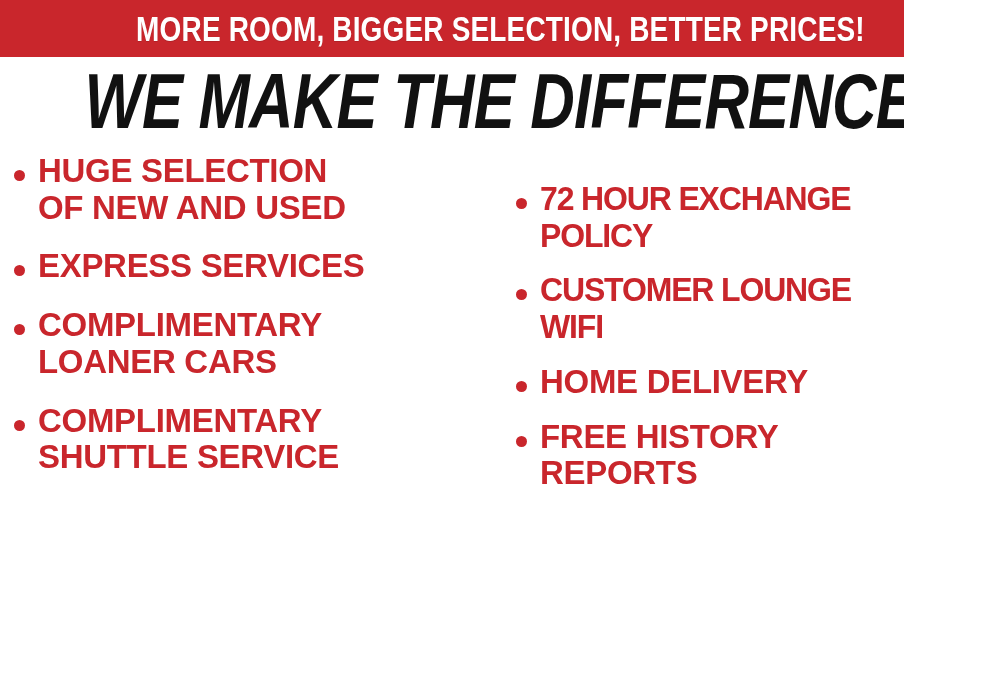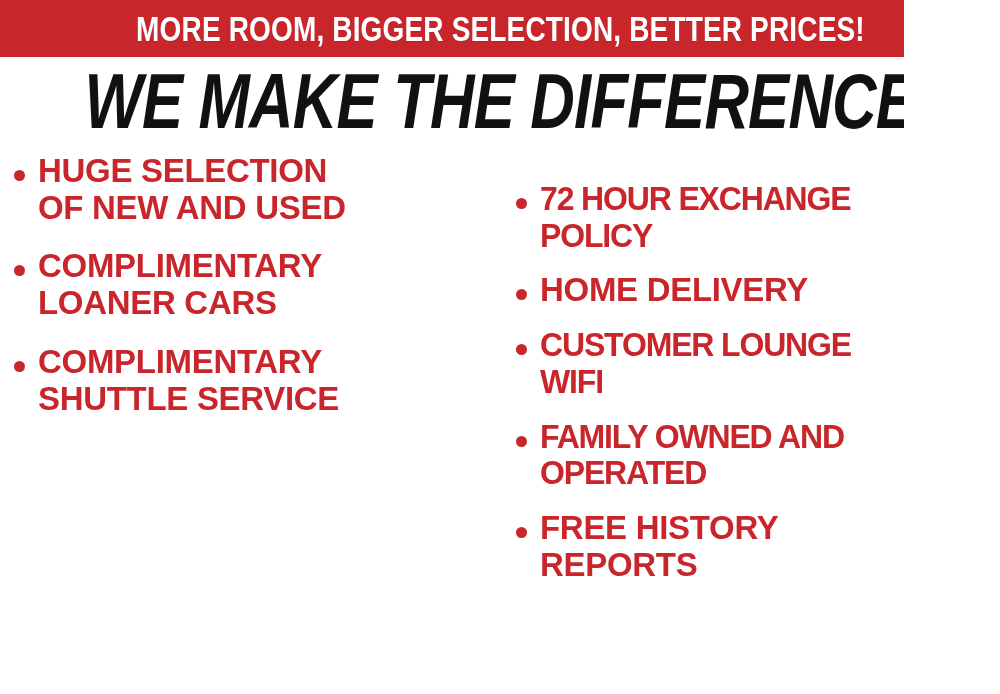--- a/index.html
+++ b/index.html
@@ -135,20 +135,24 @@
   <div class="columns">
 
     <div class="col col-left">
 
       <div class="bullet-item">
         <span class="dot"></span>
         <span class="bullet-text">HUGE SELECTION
 OF NEW AND USED</span>
       </div>
 
+      <div class="bullet-item">
+        <span class="dot"></span>
+        <span class="bullet-text">EXPRESS SERVICES</span>
+      </div>
 
 
       <div class="bullet-item">
         <span class="dot"></span>
         <span class="bullet-text">COMPLIMENTARY
 LOANER CARS</span>
       </div>
 
       <div class="bullet-item">
         <span class="dot"></span>
@@ -161,35 +165,30 @@
     <div class="col col-right">
 
       <div class="bullet-item">
         <span class="dot"></span>
         <span class="bullet-text tight">72 HOUR EXCHANGE
 POLICY</span>
       </div>
 
       <div class="bullet-item">
         <span class="dot"></span>
-        <span class="bullet-text">HOME DELIVERY</span>
+        <span class="bullet-text tight">CUSTOMER LOUNGE
+WIFI</span>
       </div>
 
       <div class="bullet-item">
         <span class="dot"></span>
-        <span class="bullet-text tight">CUSTOMER LOUNGE
-WIFI</span>
+        <span class="bullet-text">HOME DELIVERY</span>
       </div>
 
 
-      <div class="bullet-item">
-        <span class="dot"></span>
-        <span class="bullet-text tight">FAMILY OWNED AND
-OPERATED</span>
-      </div>
 
       <div class="bullet-item">
         <span class="dot"></span>
         <span class="bullet-text">FREE HISTORY
 REPORTS</span>
       </div>
 
     </div>
 
   </div>

